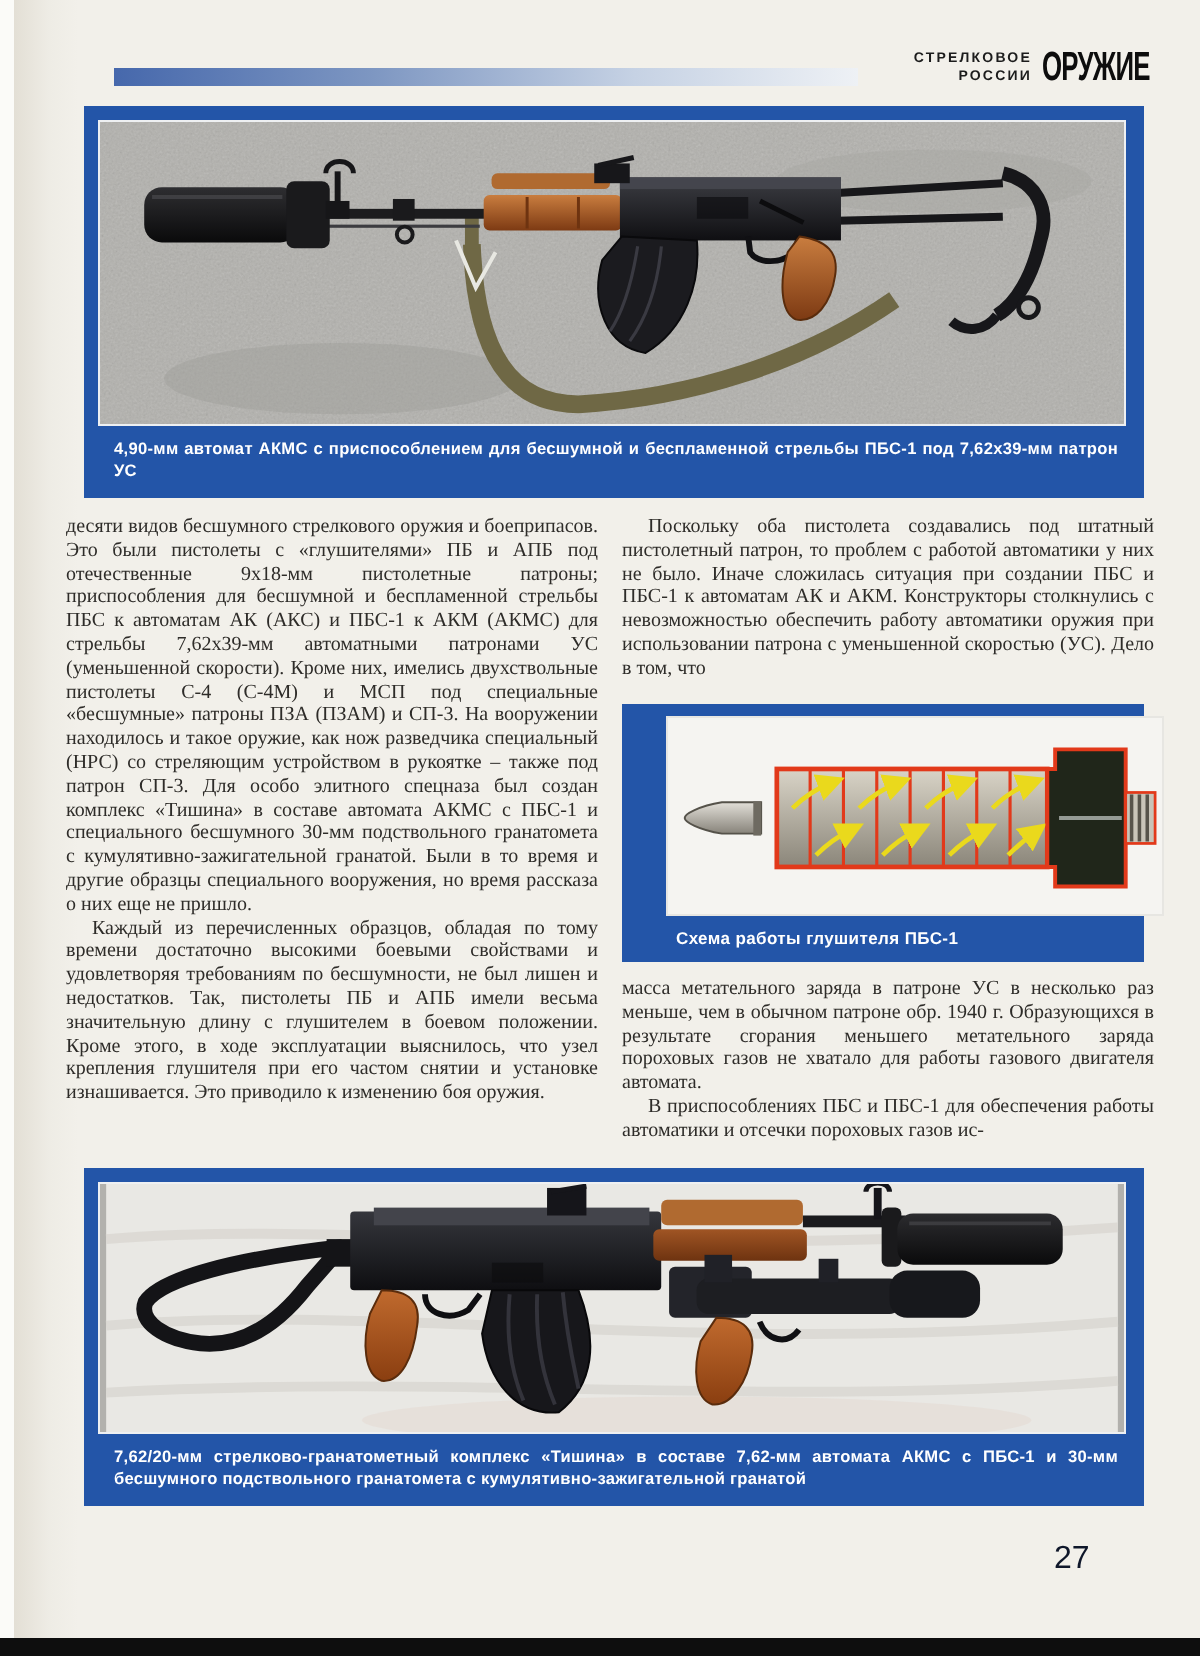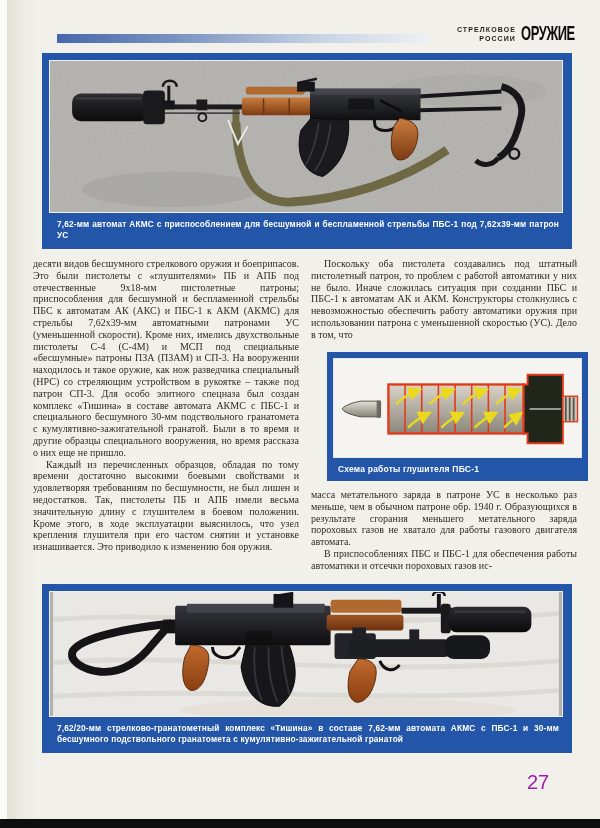--- a/index.html
+++ b/index.html
@@ -35,27 +35,27 @@
 
   
   .col{position:absolute;font-size:10px;line-height:11.8px;color:#2e2c29;text-align:justify;}
   .col p{margin:0;}
   .col p.ind{text-indent:13px;}
   .col-l{left:33px;top:258px;width:266px;}
   .col-rt{left:311px;top:258px;width:266px;}
   .col-rb{left:311px;top:489px;width:266px;}
 
   
-  .fig-diagram{left:327px;top:352px;width:261px;padding:6px 6px 0 6px;}
+  .fig-diagram{left:311px;top:352px;width:261px;padding:6px 6px 0 22px;}
   .panel{display:block;background:#f5f4f1;border:1px solid #e7e6e2;box-sizing:border-box;}
   .diagcap{font-family:"Liberation Sans",sans-serif;font-weight:700;font-size:8.5px;
     line-height:10px;color:#fff;padding:6px 6px 7px 5px;letter-spacing:.2px;}
 
   .page-num{position:absolute;left:527px;top:771px;font-family:"Liberation Sans",sans-serif;
-    font-size:20px;color:#a21caf;}
+    font-size:16px;color:#0f172a;}
 </style>
 </head>
 <body>
 
 <div>
   <div class="edge-white"></div>
   <div class="gutter"></div>
 
   <div class="header-rule"></div>
   <div class="rubric">
@@ -135,21 +135,21 @@
           <path d="M332,40 L354,51" stroke="#0c0c0e" stroke-width="2.5"></path>
         </g>
 
         <path d="M262,58 L300,60 C302,82 294,105 274,117 C254,114 246,92 252,70 Z" fill="#1b1b1f" stroke="#0a0a0c"></path>
         <path d="M270,63 C267,82 262,97 256,106 M282,63 C280,84 274,100 266,111" stroke="#3a3a42" stroke-width="1.6" fill="none"></path>
 
         <path d="M326,58 L327,66 C331,72 343,72 349,66 L352,58" stroke="#101013" stroke-width="3" fill="none"></path>
         <path d="M352,58 C366,60 372,66 370,78 C368,92 360,102 350,100 C342,96 342,80 346,66 Z" fill="url(#t-wood)" stroke="#5a2c0c"></path>
       </g>
     </svg>
-    <div class="figcap">7,62-мм автомат АКМС с приспособлением для бесшумной и беспламенной стрельбы ПБС-1 под 7,62х39-мм патрон УС</div>
+    <div class="figcap">4,90-мм автомат АКМС с приспособлением для бесшумной и беспламенной стрельбы ПБС-1 под 7,62х39-мм патрон УС</div>
   </div>
 
   <div class="col col-l">
     <p>десяти видов бесшумного стрелкового оружия и боеприпасов. Это были пистолеты с «глушителями» ПБ и АПБ под отечественные 9х18-мм пистолетные патроны; приспособления для бесшумной и беспламенной стрельбы ПБС к автоматам АК (АКС) и ПБС-1 к АКМ (АКМС) для стрельбы 7,62х39-мм автоматными патронами УС (уменьшенной скорости). Кроме них, имелись двухствольные пистолеты С-4 (С-4М) и МСП под специальные «бесшумные» патроны ПЗА (ПЗАМ) и СП-3. На вооружении находилось и такое оружие, как нож разведчика специальный (НРС) со стреляющим устройством в рукоятке – также под патрон СП-3. Для особо элитного спецназа был создан комплекс «Тишина» в составе автомата АКМС с ПБС-1 и специального бесшумного 30-мм подствольного гранатомета с кумулятивно-зажигательной гранатой. Были в то время и другие образцы специального вооружения, но время рассказа о них еще не пришло.</p>
     <p class="ind">Каждый из перечисленных образцов, обладая по тому времени достаточно высокими боевыми свойствами и удовлетворяя требованиям по бесшумности, не был лишен и недостатков. Так, пистолеты ПБ и АПБ имели весьма значительную длину с глушителем в боевом положении. Кроме этого, в ходе эксплуатации выяснилось, что узел крепления глушителя при его частом снятии и установке изнашивается. Это приводило к изменению боя оружия.</p>
   </div>
 
   <div class="col col-rt">
     <p class="ind">Поскольку оба пистолета создавались под штатный пистолетный патрон, то проблем с работой автоматики у них не было. Иначе сложилась ситуация при создании ПБС и ПБС-1 к автоматам АК и АКМ. Конструкторы столкнулись с невозможностью обеспечить работу автоматики оружия при использовании патрона с уменьшенной скоростью (УС). Дело в том, что</p>
   </div>

